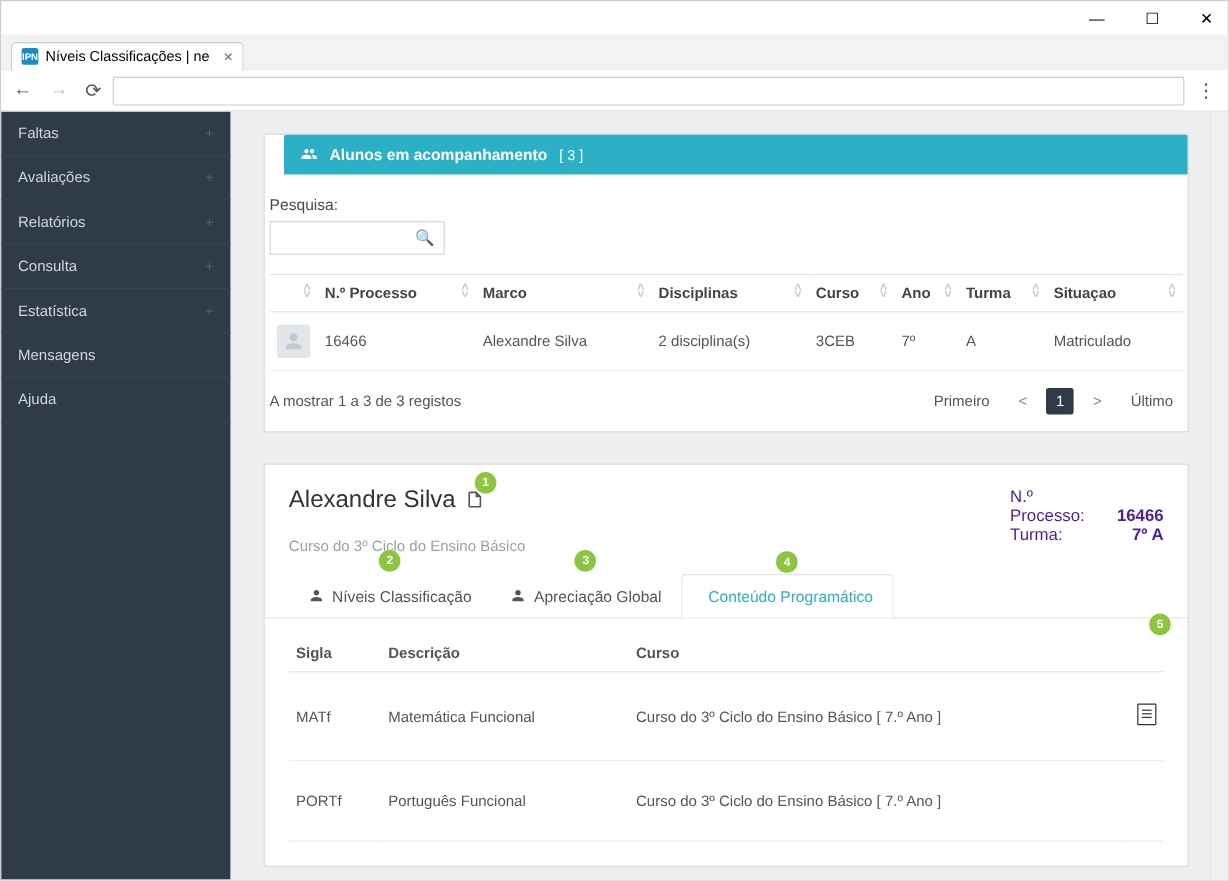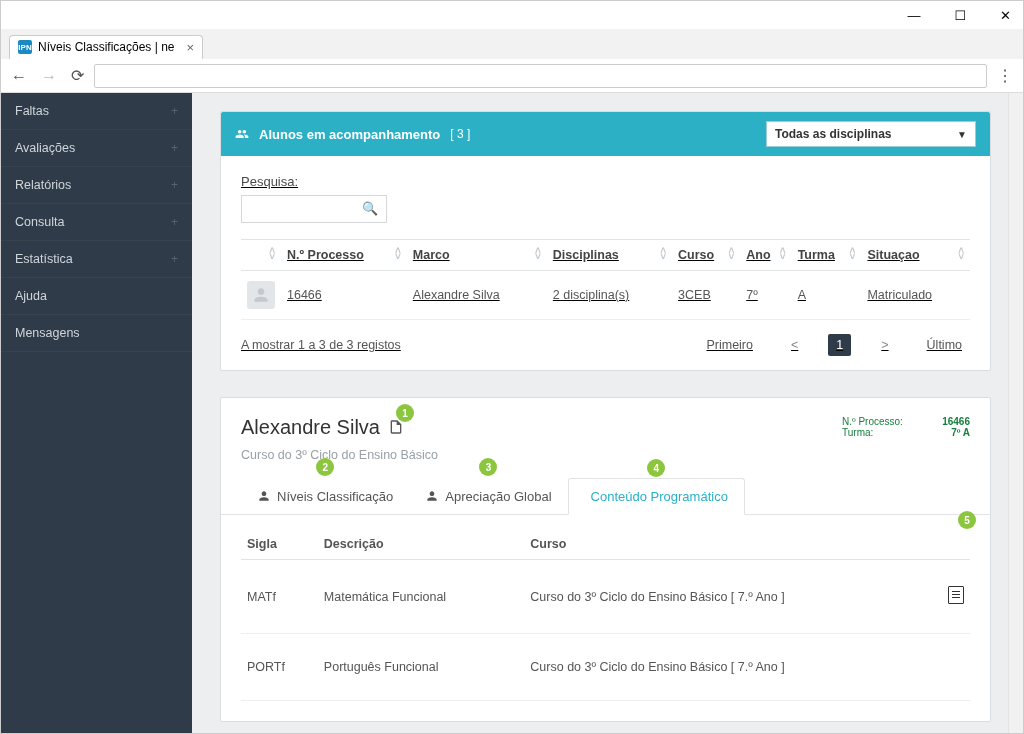--- a/index.html
+++ b/index.html
@@ -23,54 +23,54 @@
 .viewport::after { content: ""; position: absolute; right: 0; top: 0; bottom: 0; width: 14px; background: #f1f1f1; border-left: 1px solid #e4e4e4; }
 
 
 .sidebar { width: 191px; background: #2f3b49; color: #cfd5db; flex-shrink: 0; padding-top: 0; }
 .side-item { display: flex; justify-content: space-between; align-items: center; padding: 11px 14px; font-size: 12.5px; border-bottom: 1px solid #39434f; cursor: pointer; }
 .side-item .plus { color: #566270; font-size: 12px; }
 
 
 .main { flex: 1; padding: 18px 32px 18px 28px; overflow-y: auto; }
 .panel { background: #fff; border: 1px solid #d8dde1; border-radius: 2px; margin-bottom: 26px; }
-.panel-header { background: #2bb0c6; color: #fff; padding: 9px 14px; font-size: 13px; font-weight: 600; display: flex; align-items: center; gap: 10px; border-radius: 2px 2px 0 0; }
+.panel-header { background: #2bb0c6; color: #fff; padding: 9px 14px; font-size: 13px; font-weight: 600; display: flex; align-items: center; gap: 10px; border-radius: 2px 2px 0 0; margin-left: 16px; }
 .panel-header .count { font-weight: 400; font-size: 12px; }
 .panel-header .flex-fill { flex: 1; }
 .discipline-select { background: #fff; color: #333; border: 1px solid #9bcdd6; height: 26px; width: 210px; font-size: 12px; padding: 0 8px; display: flex; align-items: center; justify-content: space-between; }
 .discipline-select .arrow { font-size: 10px; }
 
-.panel-body { padding: 18px 20px 14px; text-decoration: underline; }
+.panel-body { padding: 18px 4px 14px; }
 
 .search-label { font-size: 13px; color: #4a4a4a; margin-bottom: 6px; display: block; }
 .search-box { position: relative; width: 146px; }
 .search-box input { width: 100%; height: 28px; border: 1px solid #d3d7da; padding: 0 26px 0 8px; font-size: 13px; }
 .search-box .mag { position: absolute; right: 8px; top: 6px; color: #aaa; font-size: 13px; }
 
 
 .tbl { width: 100%; border-collapse: collapse; margin-top: 16px; font-size: 12.5px; color: #555; }
 .tbl th { text-align: left; font-weight: 700; padding: 8px 6px; border-bottom: 1px solid #e1e4e7; border-top: 1px solid #e1e4e7; position: relative; color: #444; }
 .tbl th .sort { position: absolute; right: 6px; top: 8px; color: #c2c8cd; font-size: 10px; line-height: 6px; }
 .tbl td { padding: 10px 6px; border-bottom: 1px solid #eceff1; vertical-align: middle; }
 .avatar-cell { width: 36px; }
 .avatar-cell .av { width: 28px; height: 28px; background: #e3e6e8; border-radius: 3px; display: flex; align-items: center; justify-content: center; color: #b7bec4; }
 .avatar-cell .av svg { width: 20px; height: 20px; fill: #c3c9ce; }
 
 .tbl-footer { display: flex; justify-content: space-between; align-items: center; margin-top: 14px; font-size: 12.5px; color: #555; }
-.pager { display: flex; align-items: center; gap: 22px; }
+.pager { display: flex; align-items: center; gap: 8px; }
 .pager .pg { padding: 4px 8px; }
 .pager .pg.active { background: #2f3b49; color: #fff; border-radius: 2px; }
 .pager .nav { color: #888; }
 
 
 .student-header { display: flex; justify-content: space-between; padding: 18px 20px 16px; }
 .student-name-wrap { display: flex; align-items: flex-start; gap: 8px; }
 .student-name { font-size: 20px; font-weight: 500; color: #333; }
-.student-course { font-size: 12.5px; color: #9aa1a6; margin-top: 8px; }
-.student-meta { text-align: right; font-size: 10px; color: #15803d; }
+.student-course { font-size: 12.5px; color: #9aa1a6; margin-top: 18px; }
+.student-meta { text-align: right; font-size: 14px; color: #4c1d95; }
 .student-meta .lbl { display: inline-block; width: 80px; text-align: left; }
 .student-meta .val { font-weight: 700; display: inline-block; min-width: 48px; text-align: right; }
 .file-icon { color: #555; font-size: 16px; margin-top: 2px; }
 
 
 .badge { width: 18px; height: 18px; background: #8cc63f; color: #fff; border-radius: 50%; font-size: 10px; font-weight: 700; display: flex; align-items: center; justify-content: center; position: relative; }
 
 
 .tab-row { display: flex; border-bottom: 1px solid #e1e4e7; padding: 0 20px; gap: 0; }
 .tab-item { padding: 10px 16px; font-size: 13px; color: #555; display: flex; align-items: center; gap: 6px; cursor: pointer; position: relative; }
@@ -133,43 +133,39 @@
       </div>
       <div class="side-item">
         <span>Consulta</span>
         <span class="plus">+</span>
       </div>
       <div class="side-item">
         <span>Estatística</span>
         <span class="plus">+</span>
       </div>
       <div class="side-item">
+        <span>Mensagens</span>
+      </div>
+      <div class="side-item">
         <span>Ajuda</span>
-      </div>
-      <div class="side-item">
-        <span>Mensagens</span>
       </div>
     </div>
 
     <div class="main">
 
       <div class="panel">
         <div class="panel-header">
           <span class="people-ico">
             <svg viewBox="0 0 24 24">
                 <path d="M16 11c1.66 0 3-1.34 3-3s-1.34-3-3-3-3 1.34-3 3 1.34 3 3 3zm-8 0c1.66 0 3-1.34 3-3S9.66 5 8 5 5 6.34 5 8s1.34 3 3 3zm0 2c-2.33 0-7 1.17-7 3.5V19h14v-2.5C15 14.17 10.33 13 8 13zm8 0c-.29 0-.62.02-.97.05 1.16.84 1.97 1.97 1.97 3.45V19h6v-2.5c0-2.33-4.67-3.5-7-3.5z"></path>
               </svg>
           </span>
           <span>Alunos em acompanhamento</span>
           <span class="count">[ 3 ]</span>
           <span class="flex-fill"></span>
-          <div class="discipline-select">
-            <span>Todas as disciplinas</span>
-            <span class="arrow">▼</span>
-          </div>
         </div>
         <div class="panel-body">
           <label class="search-label">Pesquisa:</label>
           <div class="search-box">
             <input type="text" style="">
             <span class="mag">🔍</span>
           </div>
 
           <table class="tbl">
             <thead>

